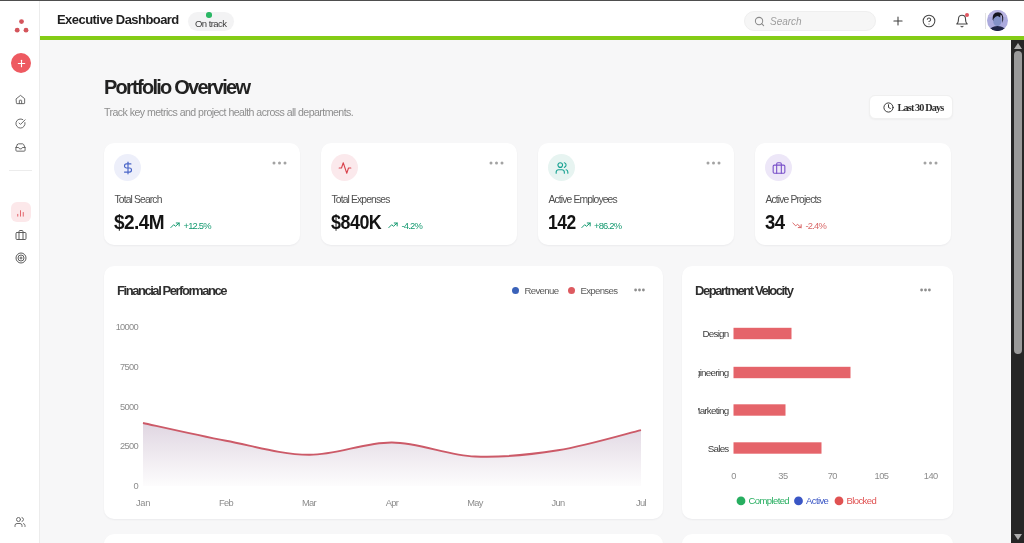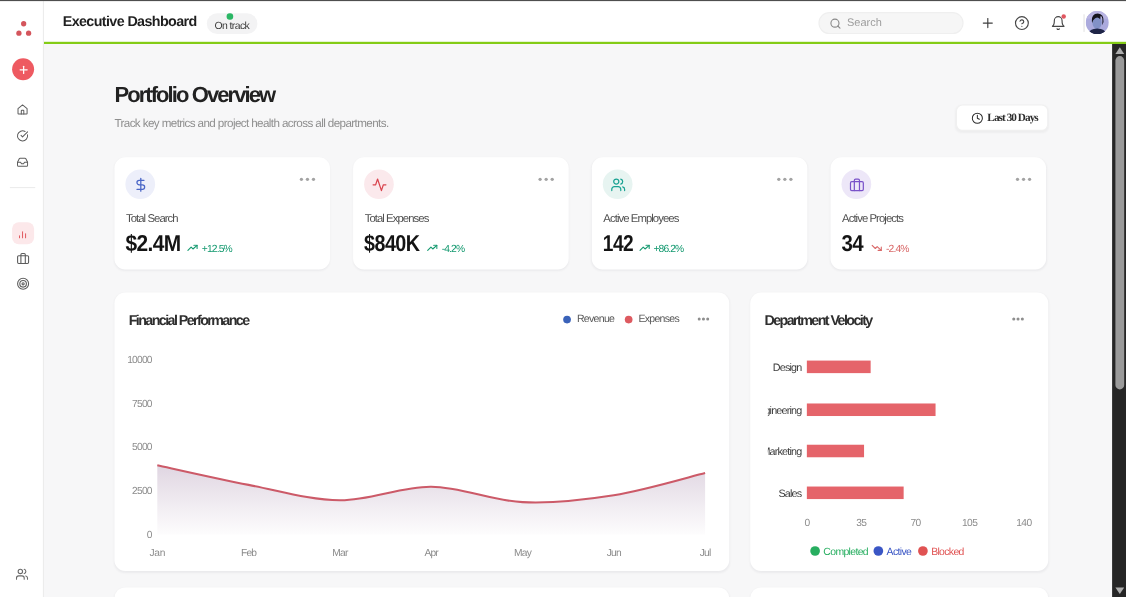--- a/index.html
+++ b/index.html
@@ -8,26 +8,26 @@
 svg { display:block; }
 .abs { position:absolute; }
 #topline { position:absolute; left:0; top:0; width:1024px; height:1px; background:#4e4e4e; z-index:50; }
 
 
 #sidebar { position:absolute; left:0; top:1px; width:40px; height:542px; background:#ffffff; border-right:1px solid #ececec; z-index:10; }
 #sidebar .icon { position:absolute; color:#5d5d5d; }
 #sidebar svg { display:block; }
 
 
-#header { position:absolute; left:40px; top:1px; width:984px; height:39px; background:#ffffff; border-bottom:2px solid #84cc16; z-index:9; }
+#header { position:absolute; left:40px; top:1px; width:984px; height:39px; background:#ffffff; border-bottom:4px solid #84cc16; z-index:9; }
 #htitle { position:absolute; left:17px; top:11px; font-size:13px; font-weight:700; color:#1f1f1f; letter-spacing:-0.55px; }
 #pill { position:absolute; left:148px; top:11px; height:19px; background:#f3f3f4; border-radius:10px; display:flex; align-items:center; padding:0 7px;flex-direction:column; }
 #pill .dot { width:5.5px; height:5.5px; border-radius:50%; background:#2bb765; margin-right:4px; }
 #pill span { font-size:9.5px; color:#3c3c3c; letter-spacing:-0.55px; }
-#search { position:absolute; left:704px; top:10px; width:132px; height:20px; background:#f6f6f6; border:1px solid #efefef; border-radius:11px; display:flex; align-items:center; padding-left:9px; color:#9a9a9a; }
+#search { position:absolute; left:704px; top:10px; width:132px; height:20px; background:#f6f6f6; border:1px solid #efefef; border-radius:11px; display:flex; align-items:center; padding-left:9px; color:#9a9a9a;font-style:italic; }
 #search span { font-size:10px; color:#9d9d9d; margin-left:5px; }
 .hicon { position:absolute; color:#3f3f3f; }
 #hdivider { position:absolute; left:945px; top:12px; width:1px; height:16px; background:#e3e3e3; }
 
 
 #main { position:absolute; left:40px; top:40px; width:972px; height:503px; background:#f7f7f8; }
 h1 { position:absolute; left:64px; top:36px; font-size:20px; font-weight:700; color:#222222; letter-spacing:-1.75px; }
 #subtitle { position:absolute; left:64px; top:66px; font-size:10.6px; color:#8e8e8e; letter-spacing:-0.55px; }
 #daysbtn { position:absolute; left:829px; top:55px; padding-left:4px; width:84px; height:24px; background:#ffffff; border:1px solid #f0f0f0; border-radius:6px; box-shadow:0 1px 2px rgba(0,0,0,0.04); display:flex; align-items:center; justify-content:center; color:#2b2b2b;font-family:Liberation Serif, serif; }
 #daysbtn span { font-size:10.2px; font-weight:700; margin-left:4px; letter-spacing:-0.85px; }

